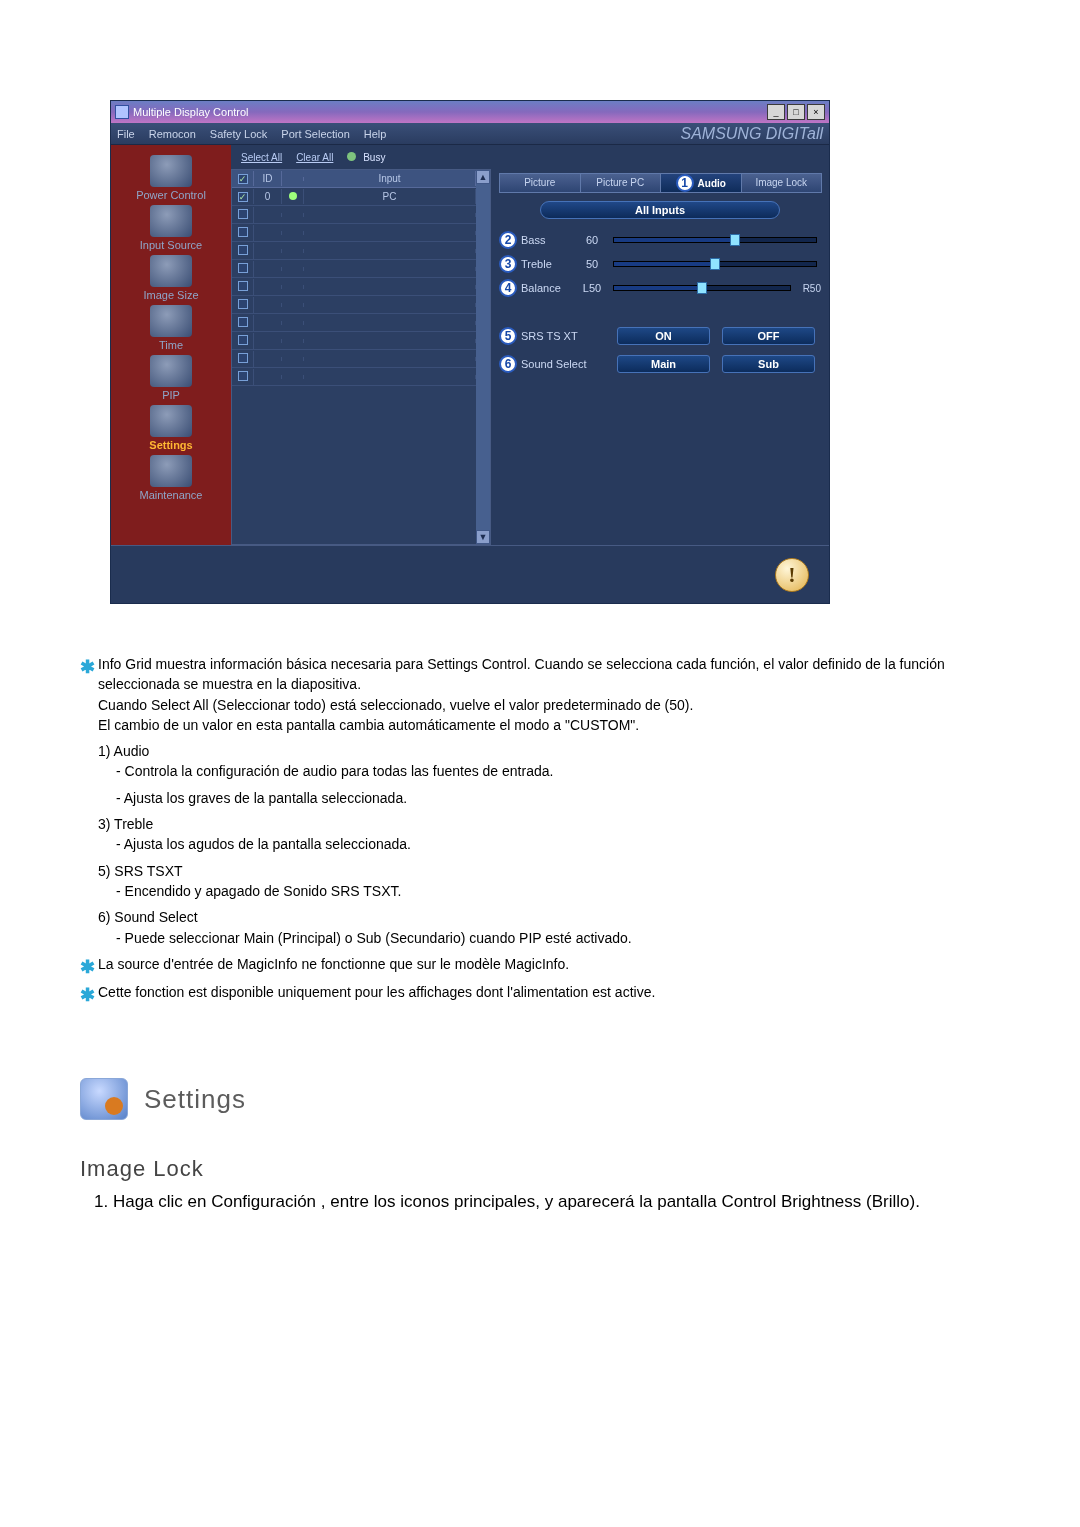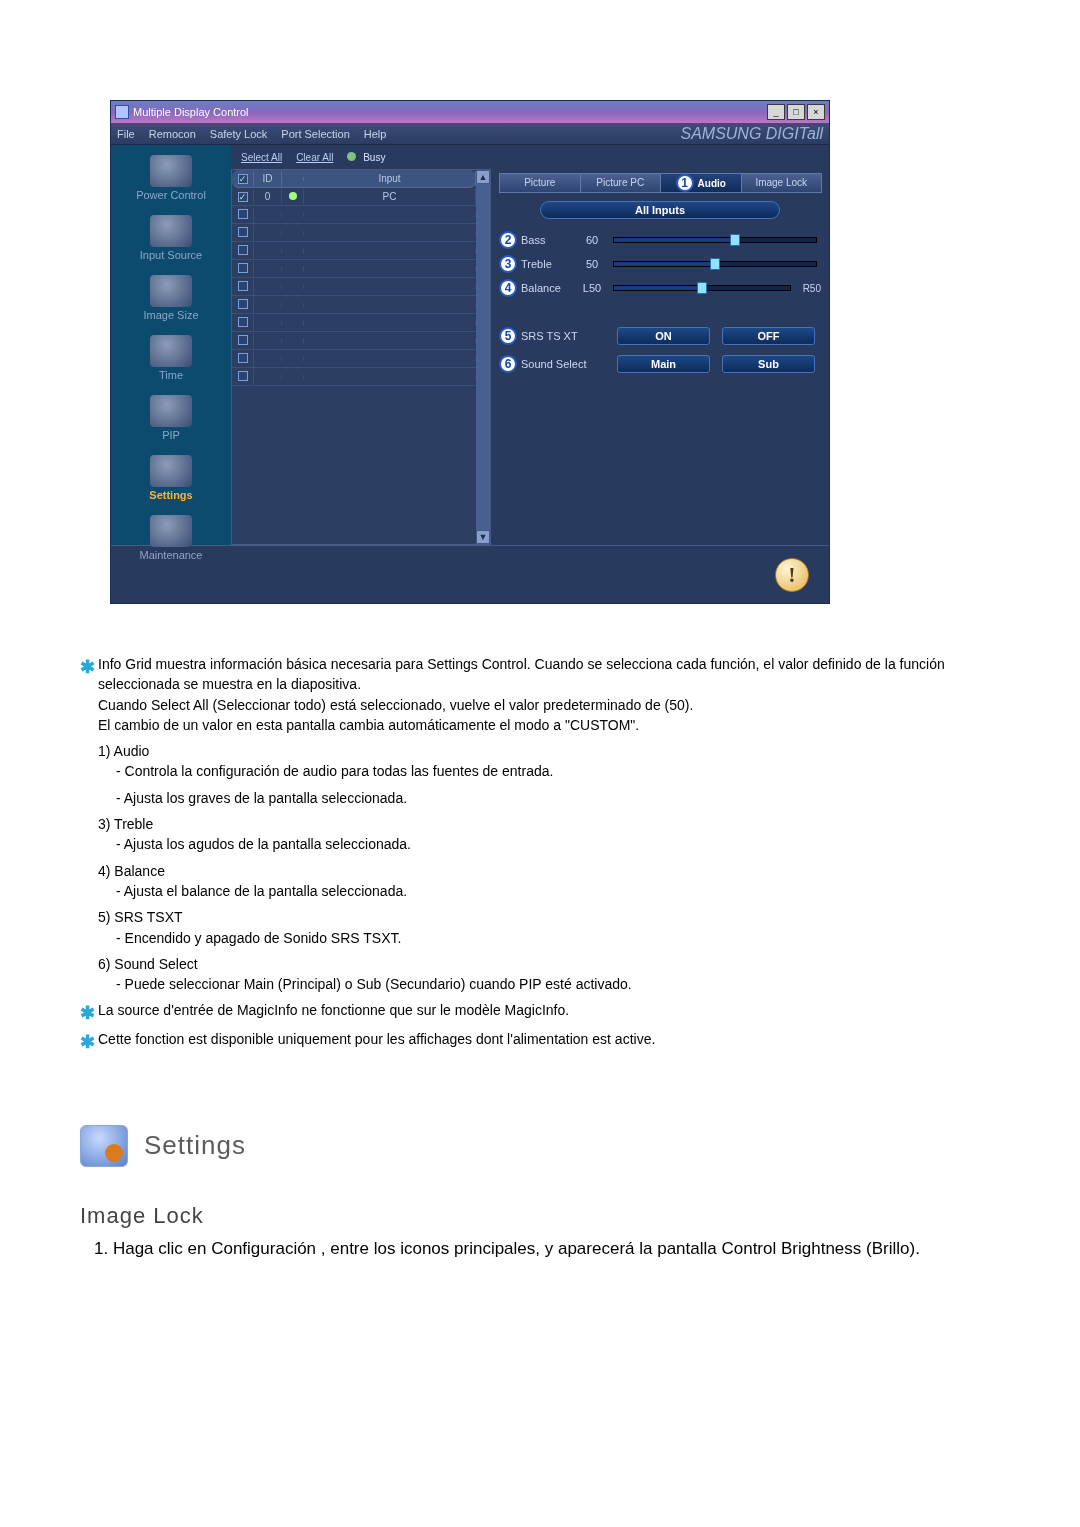--- a/index.html
+++ b/index.html
@@ -32,43 +32,43 @@
     height: 22px; display: flex; align-items: center;
     background: linear-gradient(#3a4f78, #2a3c60); color: #c9d4ea;
     font-size: 11px; padding: 0 6px;
     border-bottom: 1px solid #1b2946;
   }
   .menubar .mitem { margin-right: 14px; cursor: pointer; }
   .menubar .brand { margin-left: auto; font-style: italic; font-size: 16px; color: #9fb3d8; }
 
   .workspace { display: flex; height: 400px; }
   .sidebar {
-    width: 120px; background: #0c4a6e; padding-top: 10px;
-    display: flex; flex-direction: column; align-items: center; gap: 14px;
+    width: 120px; background: #7f1d1d; padding-top: 10px;
+    display: flex; flex-direction: column; align-items: center; gap: 4px;
   }
   .side-item { width: 100px; text-align: center; color: #8fa6c9; font-size: 11px; }
   .side-item .sicon {
     width: 42px; height: 32px; margin: 0 auto 2px; border-radius: 4px;
     background: radial-gradient(circle at 40% 30%, #8d9cb8, #3a4d73);
   }
   .side-item.selected .slabel { color: #ffb733; font-weight: bold; }
 
   .main { flex: 1; display: flex; flex-direction: column; }
   .toolbar {
     height: 24px; display: flex; align-items: center; gap: 14px;
     padding: 0 10px; color: #d7e2ff; font-size: 10px;
   }
   .link-btn { color: #b9ccf4; text-decoration: underline; cursor: pointer; }
   .busy-dot { width: 9px; height: 9px; border-radius: 50%; background: #7ec37e; display: inline-block; margin-right: 4px; }
 
   .content-row { flex: 1; display: flex; }
 
   .grid-wrap { width: 260px; border: 1px solid #475a83; background: #2c3f63; display: flex; }
   .grid-table { flex: 1; font-size: 10px; color: #b7c7e6; }
-  .grid-head { display: flex; background: #3d5380; height: 18px; align-items: center; border-bottom:1px solid #56699a;border-radius:7px; }
+  .grid-head { display: flex; background: #3d5380; height: 18px; align-items: center; border-bottom:1px solid #56699a; }
   .gh-cell { border-right: 1px solid #56699a; text-align: center; padding: 2px 0; }
   .gh-chk   { width: 22px; }
   .gh-id    { width: 28px; }
   .gh-stat  { width: 22px; }
   .gh-input { flex: 1; }
   .grid-row { display: flex; height: 18px; align-items: center; border-bottom: 1px solid #3b4f78; }
   .gr-cell { border-right: 1px solid #3b4f78; text-align: center; padding: 2px 0; }
   .chk { width: 10px; height: 10px; border: 1px solid #78a0d8; background: #2b4370; display: inline-block; }
   .chk.on::after { content: "✓"; color: #aee6a8; font-size: 9px; line-height: 8px; display:block; }
   .status-dot { width: 8px; height: 8px; border-radius: 50%; background: #9eff7c; display: inline-block; }
@@ -389,24 +389,20 @@
           <div class="n-desc">- Controla la configuración de audio para todas las fuentes de entrada.</div>
         </div>
         <div class="num-item">
           <div class="n-desc">- Ajusta los graves de la pantalla seleccionada.</div>
         </div>
         <div class="num-item">
           <div class="n-head"><span>3)</span> <span>Treble</span></div>
           <div class="n-desc">- Ajusta los agudos de la pantalla seleccionada.</div>
         </div>
         <div class="num-item">
-          <div class="n-head"><span>4)</span> <span>Balance</span></div>
-          <div class="n-desc">- Ajusta el balance de la pantalla seleccionada.</div>
-        </div>
-        <div class="num-item">
           <div class="n-head"><span>5)</span> <span>SRS TSXT</span></div>
           <div class="n-desc">- Encendido y apagado de Sonido SRS TSXT.</div>
         </div>
         <div class="num-item">
           <div class="n-head"><span>6)</span> <span>Sound Select</span></div>
           <div class="n-desc">- Puede seleccionar Main (Principal) o Sub (Secundario) cuando PIP esté activado.</div>
         </div>
       </div>
 
     <div class="note-line">

